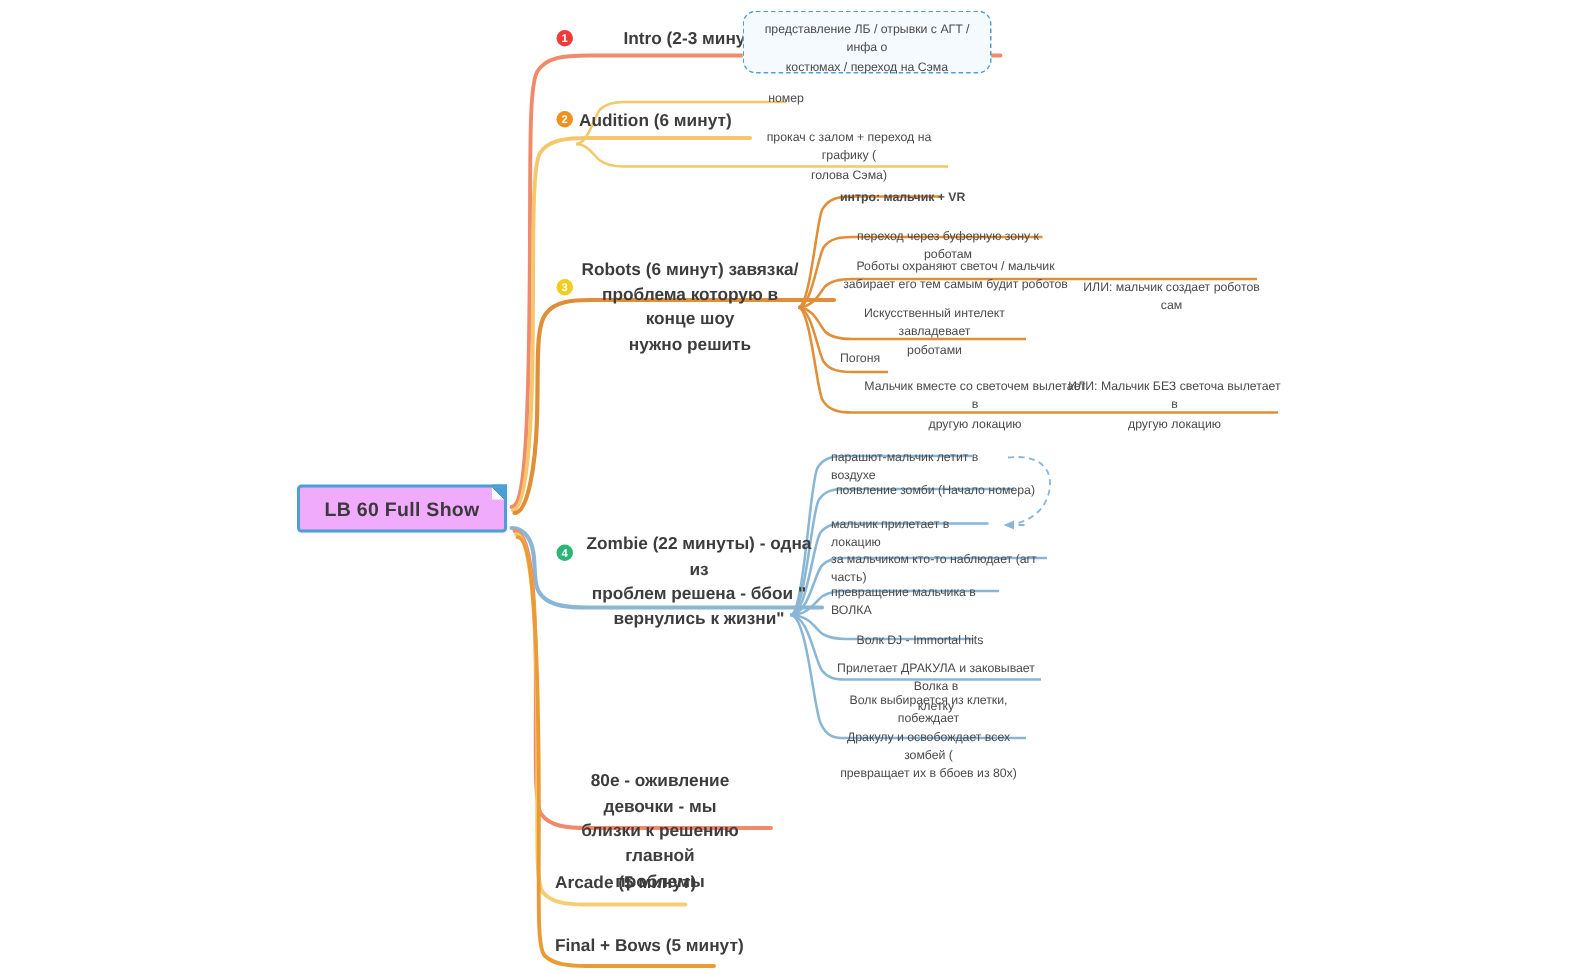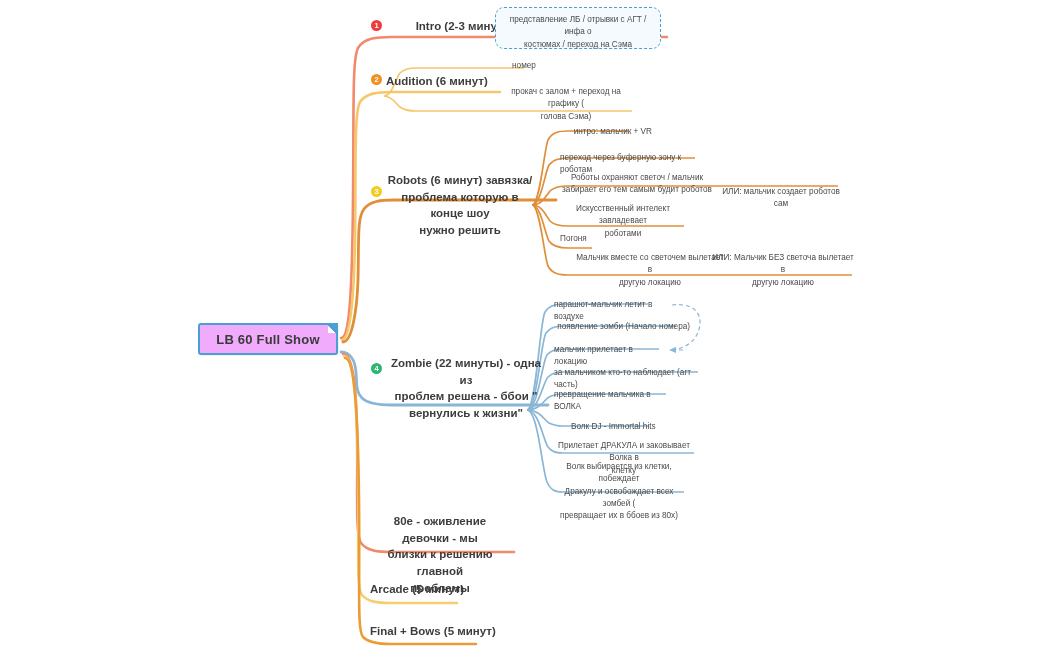--- a/index.html
+++ b/index.html
@@ -139,22 +139,22 @@
 
   <div class="leaf" style="left:470px;top:60px;width:108px;">номер</div>
   <div class="leaf" style="left:500px;top:86px;width:132px;">прокач с залом + переход на графику (
 голова Сэма)</div>
 
   <div class="badge" style="left:371px;top:186px;background:#f2cd20;">3</div>
   <div class="br-label" style="left:386px;top:172px;width:148px;">Robots (6 минут) завязка/
 проблема которую в конце шоу
 нужно решить</div>
 
-  <div class="leaf" style="left:532px;top:126px;width:120px;text-align:right;">интро: мальчик + VR</div>
-  <div class="leaf" style="left:560px;top:152px;width:144px;text-align:left;">переход через буферную зону к роботам</div>
+  <div class="leaf" style="left:560px;top:126px;width:120px;text-align:left;font-weight:bold;">интро: мальчик + VR</div>
+  <div class="leaf" style="left:560px;top:152px;width:144px;text-align:center;">переход через буферную зону к роботам</div>
   <div class="leaf" style="left:556px;top:172px;width:162px;">Роботы охраняют светоч / мальчик
 забирает его тем самым будит роботов</div>
   <div class="leaf" style="left:560px;top:203px;width:126px;">Искусственный интелект завладевает
 роботами</div>
   <div class="leaf" style="left:560px;top:233px;width:60px;text-align:left;">Погоня</div>
   <div class="leaf" style="left:560px;top:252px;width:150px;margin-left:15px;">Мальчик вместе со светочем вылетает в
 другую локацию</div>
 
   <div class="leaf" style="left:722px;top:186px;width:118px;">ИЛИ: мальчик создает роботов сам</div>
   <div class="leaf" style="left:712px;top:252px;width:142px;">ИЛИ: Мальчик БЕЗ светоча вылетает в

